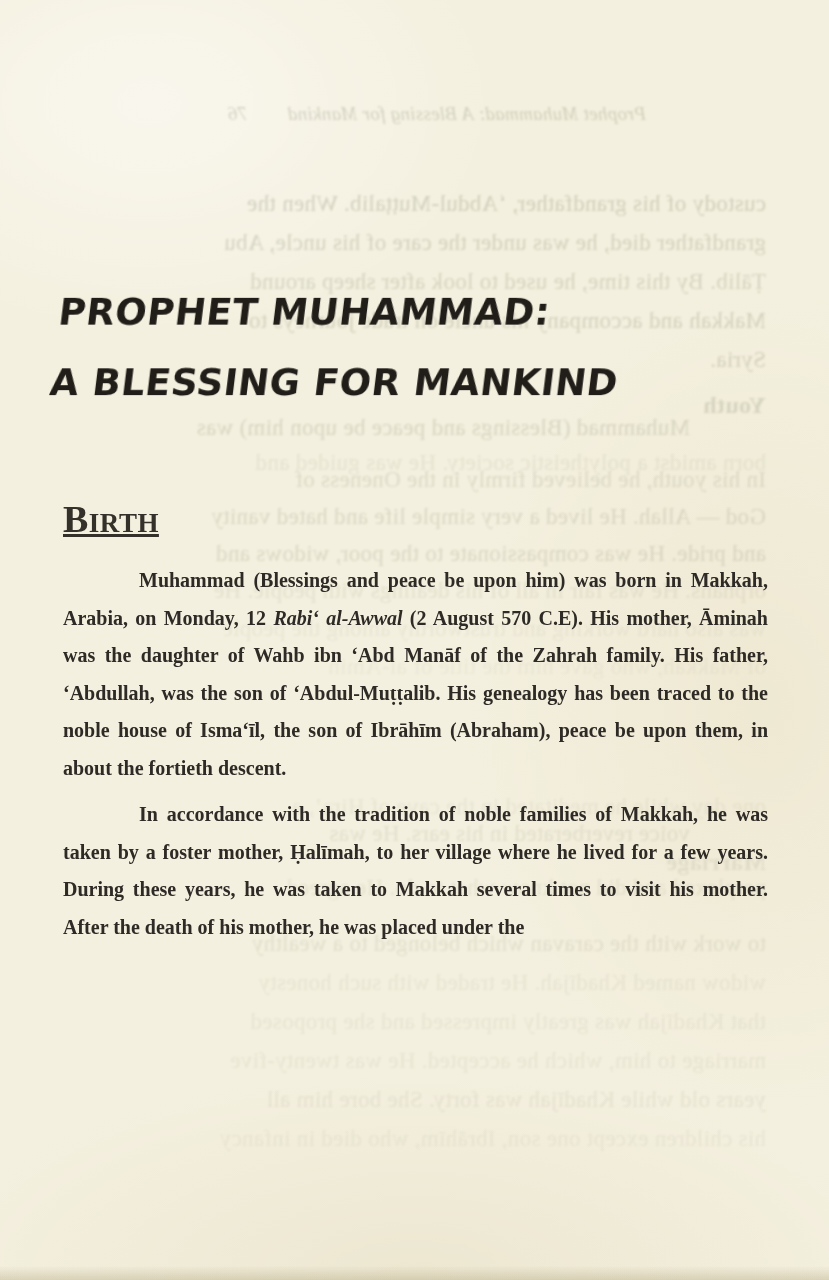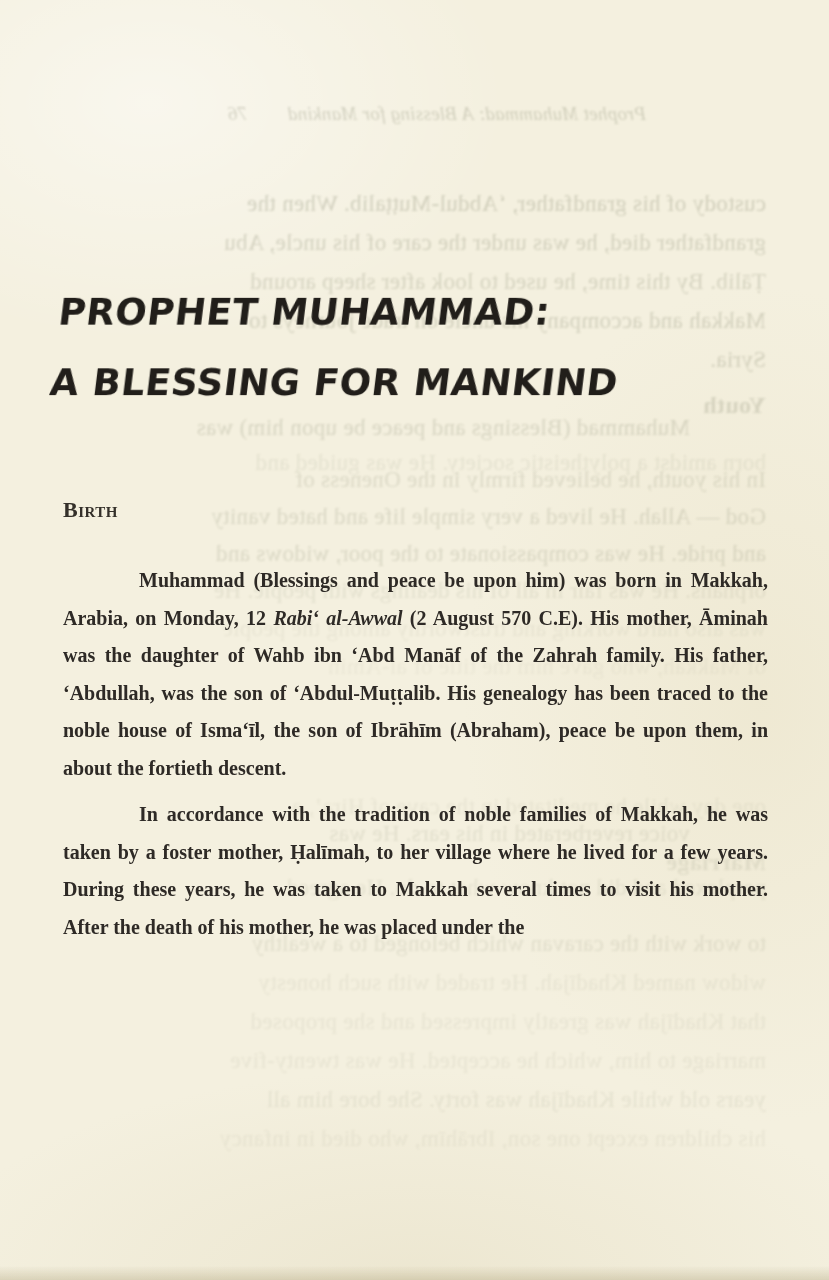--- a/index.html
+++ b/index.html
@@ -77,23 +77,24 @@
     color: #211e1a;
     transform: skewX(-7deg);
     transform-origin: left top;
   }
   .section-heading {
     position: absolute;
     top: 497px;
     left: 0;
     font-variant: small-caps;
     font-weight: bold;
-    font-size: 22px;
+    font-size: 38px;
     color: #34302a;
     letter-spacing: 0.5px;
+    text-decoration: underline;
   }
   .body-text {
     position: absolute;
     top: 562px;
     left: 0;
     width: 705px;
     font-size: 20px;
     line-height: 37.5px;
     color: #2e2a26;
     text-align: justify;

